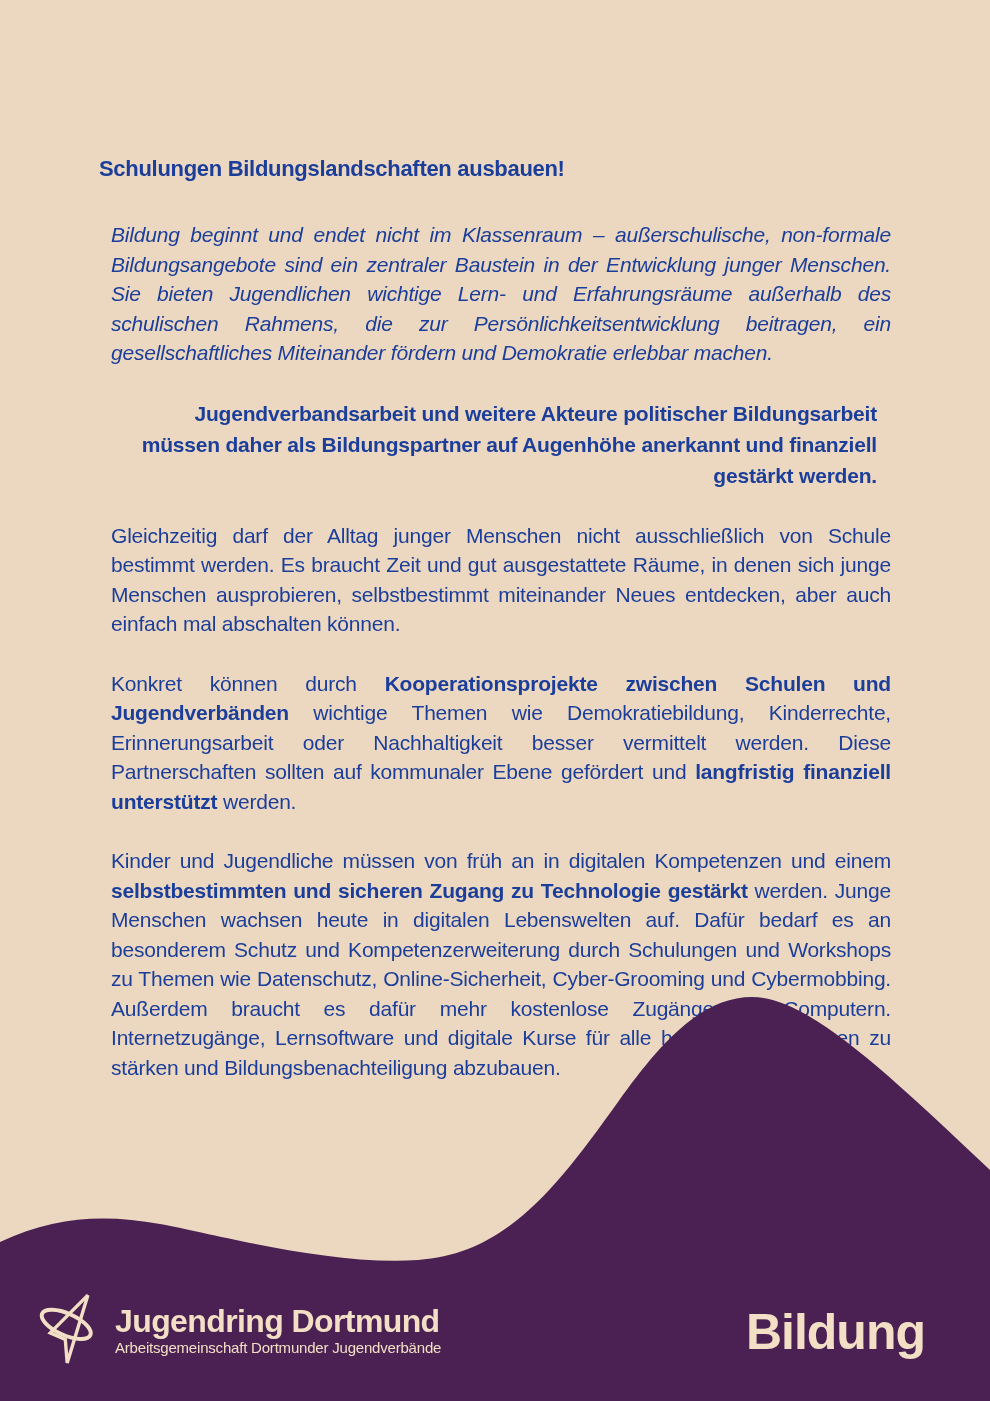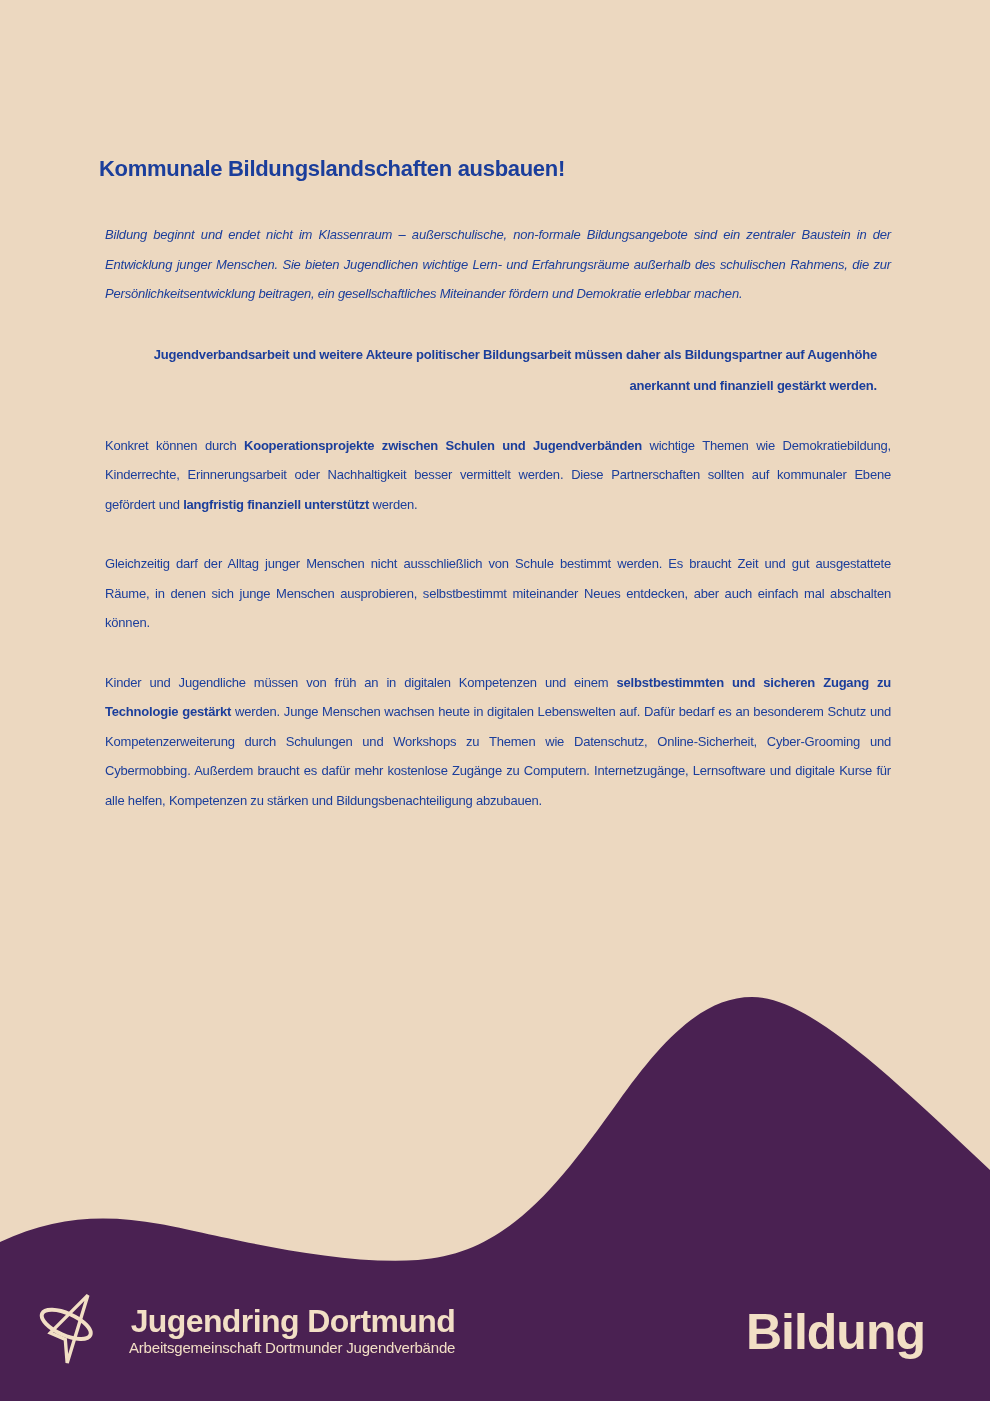--- a/index.html
+++ b/index.html
@@ -20,22 +20,22 @@
   }
 
   h1.title {
     margin:0 0 38px 0;
     font-size:22px;
     font-weight:bold;
     letter-spacing:-0.3px;
   }
 
   .text-col p {
-    margin:0 0 30px 6px;
-    font-size:13px;
+    margin:0 0 30px 12px;
+    font-size:21px;
     line-height:29.5px;
     letter-spacing:-0.2px;
   }
 
   p.intro {
     font-style:italic;
     text-align:justify;
   }
 
   p.callout {
@@ -54,23 +54,22 @@
     width:990px; height:421px;
     display:block;
   }
   .wave path { fill: var(--purple, #4a2152); }
 
   .footer-logo {
     position:absolute;
     left:38px; top:1284px;
     display:flex;
     align-items:center;
-    gap:27px;
+    gap:13px;
     color: var(--cream, #f2dfc5);
-    text-align: right;
   }
   .logo-mark { width:64px; height:92px; display:block; }
   .logo-mark .ring { fill:none; stroke: var(--cream, #f2dfc5); stroke-width:4.2px; }
   .logo-mark .sail { fill: var(--purple, #4a2152); stroke: var(--cream, #f2dfc5); stroke-width:3.6px; stroke-linejoin:miter; }
 
   .logo-title {
     font-size:32px;
     font-weight:bold;
     letter-spacing:-0.6px;
     line-height:1.1;
@@ -88,25 +87,25 @@
     letter-spacing:-1px;
     color: var(--cream, #f2dfc5);
   }
 </style>
 </head>
 <body>
 
 <div class="page">
 
   <main class="text-col">
-    <h1 class="title">Kommunale Bildungslandschaften ausbauen!</h1>
+    <h1 class="title">Schulungen Bildungslandschaften ausbauen!</h1>
     <p class="intro">Bildung beginnt und endet nicht im Klassenraum – außerschulische, non-formale Bildungsangebote sind ein zentraler Baustein in der Entwicklung junger Menschen. Sie bieten Jugendlichen wichtige Lern- und Erfahrungsräume außerhalb des schulischen Rahmens, die zur Persönlichkeitsentwicklung beitragen, ein gesellschaftliches Miteinander fördern und Demokratie erlebbar machen.</p>
     <p class="callout">Jugendverbandsarbeit und weitere Akteure politischer Bildungsarbeit müssen daher als Bildungspartner auf Augenhöhe anerkannt und finanziell gestärkt werden.</p>
+    <p class="body"><span>Gleichzeitig darf der Alltag junger Menschen nicht ausschließlich von Schule bestimmt werden. Es braucht Zeit und gut ausgestattete Räume, in denen sich junge Menschen ausprobieren, selbstbestimmt miteinander Neues entdecken, aber auch einfach mal abschalten können.</span></p>
     <p class="body"><span>Konkret können durch </span><b>Kooperationsprojekte zwischen Schulen und Jugendverbänden</b><span> wichtige Themen wie Demokratiebildung, Kinderrechte, Erinnerungsarbeit oder Nachhaltigkeit besser vermittelt werden. Diese Partnerschaften sollten auf kommunaler Ebene gefördert und </span><b>langfristig finanziell unterstützt</b><span> werden.</span></p>
-    <p class="body"><span>Gleichzeitig darf der Alltag junger Menschen nicht ausschließlich von Schule bestimmt werden. Es braucht Zeit und gut ausgestattete Räume, in denen sich junge Menschen ausprobieren, selbstbestimmt miteinander Neues entdecken, aber auch einfach mal abschalten können.</span></p>
     <p class="body"><span>Kinder und Jugendliche müssen von früh an in digitalen Kompetenzen und einem </span><b>selbstbestimmten und sicheren Zugang zu Technologie gestärkt</b><span> werden. Junge Menschen wachsen heute in digitalen Lebenswelten auf. Dafür bedarf es an besonderem Schutz und Kompetenzerweiterung durch Schulungen und Workshops zu Themen wie Datenschutz, Online-Sicherheit, Cyber-Grooming und Cybermobbing. Außerdem braucht es dafür mehr kostenlose Zugänge zu Computern. Internetzugänge, Lernsoftware und digitale Kurse für alle helfen, Kompetenzen zu stärken und Bildungsbenachteiligung abzubauen.</span></p>
   </main>
 
   <svg class="wave" viewBox="0 0 990 421" preserveAspectRatio="none" aria-hidden="true">
     <path d="M 0 262
              C 55 236, 105 234, 160 244
              C 215 254, 330 286, 418 280
              C 505 274, 555 210, 618 122
              C 658 66, 700 17, 752 17
              C 806 17, 880 86, 990 190

